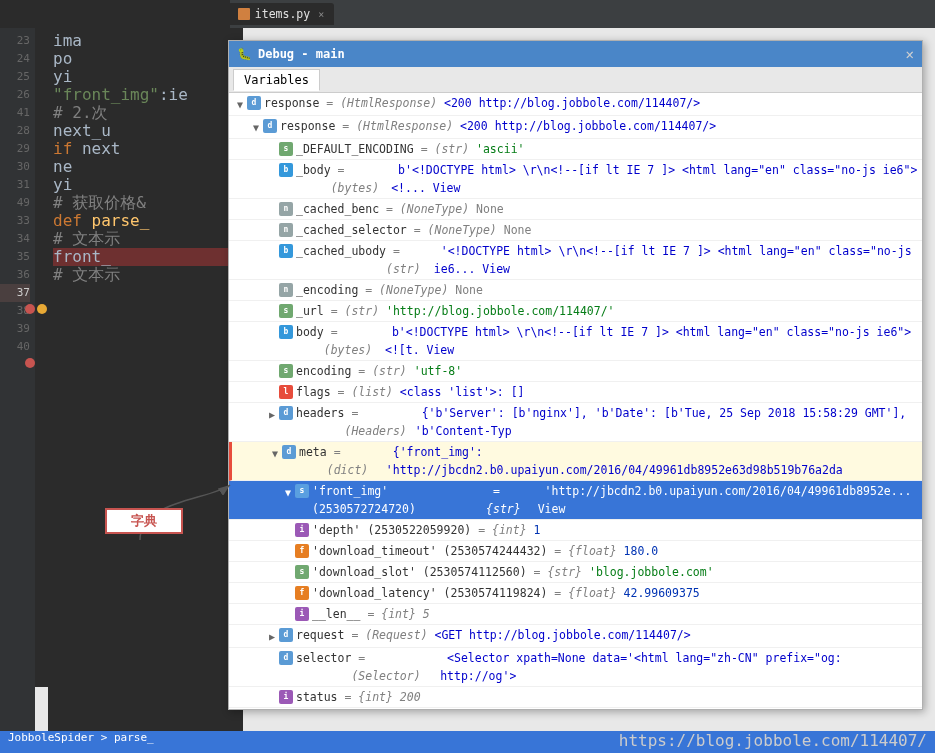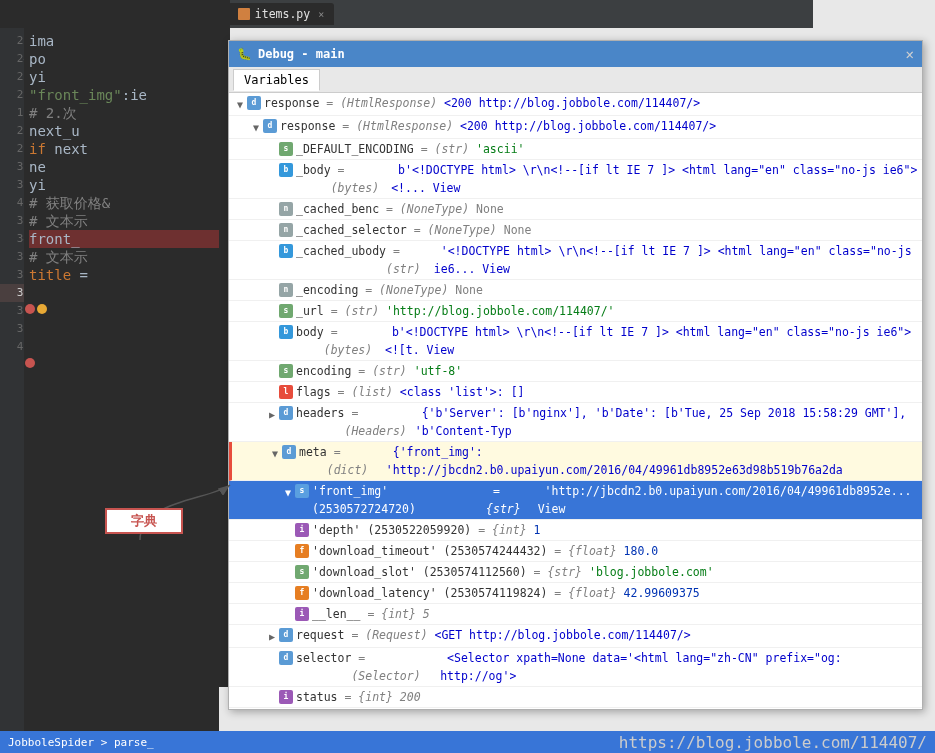--- a/index.html
+++ b/index.html
@@ -16,21 +16,21 @@
       left: 0; top: 0;
       width: 230px;
       height: 687px;
       background: #2b2b2b;
     }
 
     
     .tab-bar {
       position: absolute;
       top: 0; left: 0;
-      width: 813px;
+      width: 935px;
       height: 28px;
       background: #3c3f41;
       display: flex;
       align-items: center;
       padding: 0 4px;
       gap: 2px;
     }
     .tab {
       height: 22px;
       padding: 0 10px;
@@ -70,29 +70,29 @@
       text-align: right;
       padding-right: 5px;
       font-size: 11px;
       line-height: 18px;
       padding-top: 4px;
     }
 
     
     .code-area {
       position: absolute;
-      left: 24px; top: 28px;
+      left: 48px; top: 28px;
       width: 195px;
       height: 725px;
       background: #2b2b2b;
       color: #a9b7c6;
       line-height: 18px;
       padding-top: 4px;
       padding-left: 5px;
-      font-size: 14px;
+      font-size: 16px;
       overflow: hidden;
     }
     .code-area .line { white-space: nowrap; color: #a9b7c6; }
     .code-area .string { color: #6a8759; }
     .code-area .keyword { color: #cc7832; }
     .code-area .comment { color: #808080; }
     .code-area .func-name { color: #ffc66d; }
     .code-area .breakpoint-line {
       background: #6e3030;
       display: block;
@@ -246,21 +246,21 @@
     .variables-content::-webkit-scrollbar-track { background: #f5f5f5; }
     .variables-content::-webkit-scrollbar-thumb { background: #ccc; border-radius: 4px; }
 
     .status-bar {
       position: absolute;
       bottom: 0; left: 0;
       width: 935px;
       height: 22px;
       background: #3875d7;
       display: flex;
-      align-items: center;
+      align-items: flex-start;
       padding: 0 8px;
       color: white;
       font-size: 11px;
     }
     .status-bar .status-item { margin-right: 16px; }
 
     
     .arrow-svg {
       position: absolute;
       left: 130px;
@@ -289,21 +289,21 @@
   </div>
 </div>
 
 <div class="editor-area">
 
   <div class="line-nums">
     <div>23</div>
       <div>24</div>
       <div>25</div>
       <div>26</div>
-    <div>19</div>
+    <div>41</div>
       <div>28</div>
       <div>29</div>
       <div>30</div>
     <div>31</div>
       <div>49</div>
       <div>33</div>
       <div>34</div>
     <div>35</div>
       <div>36</div>
     <div style="background:#4a3f3f;color:#ccc;">37</div>
@@ -318,26 +318,26 @@
     <div class="line">yi</div>
     <div class="line"><span class="string">"front_img"</span>:ie</div>
     <div class="line"><span class="comment"># 2.次</span></div>
     <div class="line">next_u</div>
     <div class="line"><span class="keyword">if</span> next</div>
     <div class="line">ne</div>
     <div class="line">yi</div>
     <div class="line"></div>
     <div class="line"></div>
     <div class="line"><span class="comment"># 获取价格&amp;</span></div>
+    <div class="line"><span class="keyword">def</span> <span class="func-name">parse_</span></div>
     <div class="line"><span class="comment"># 文本示</span></div>
     <div class="line breakpoint-line">front_</div>
     <div class="line"></div>
     <div class="line"></div>
     <div class="line"><span class="comment"># 文本示</span></div>
-    <div class="line"><span class="keyword">title</span> =</div>
   </div>
 
   <div class="breakpoint" style="top: 304px;"></div>
   <div class="warning-dot" style="top: 304px; left: 37px;"></div>
   <div class="breakpoint" style="top: 358px;"></div>
 </div>
 
 <div class="debug-panel">
 
   <div class="debug-title-bar">

